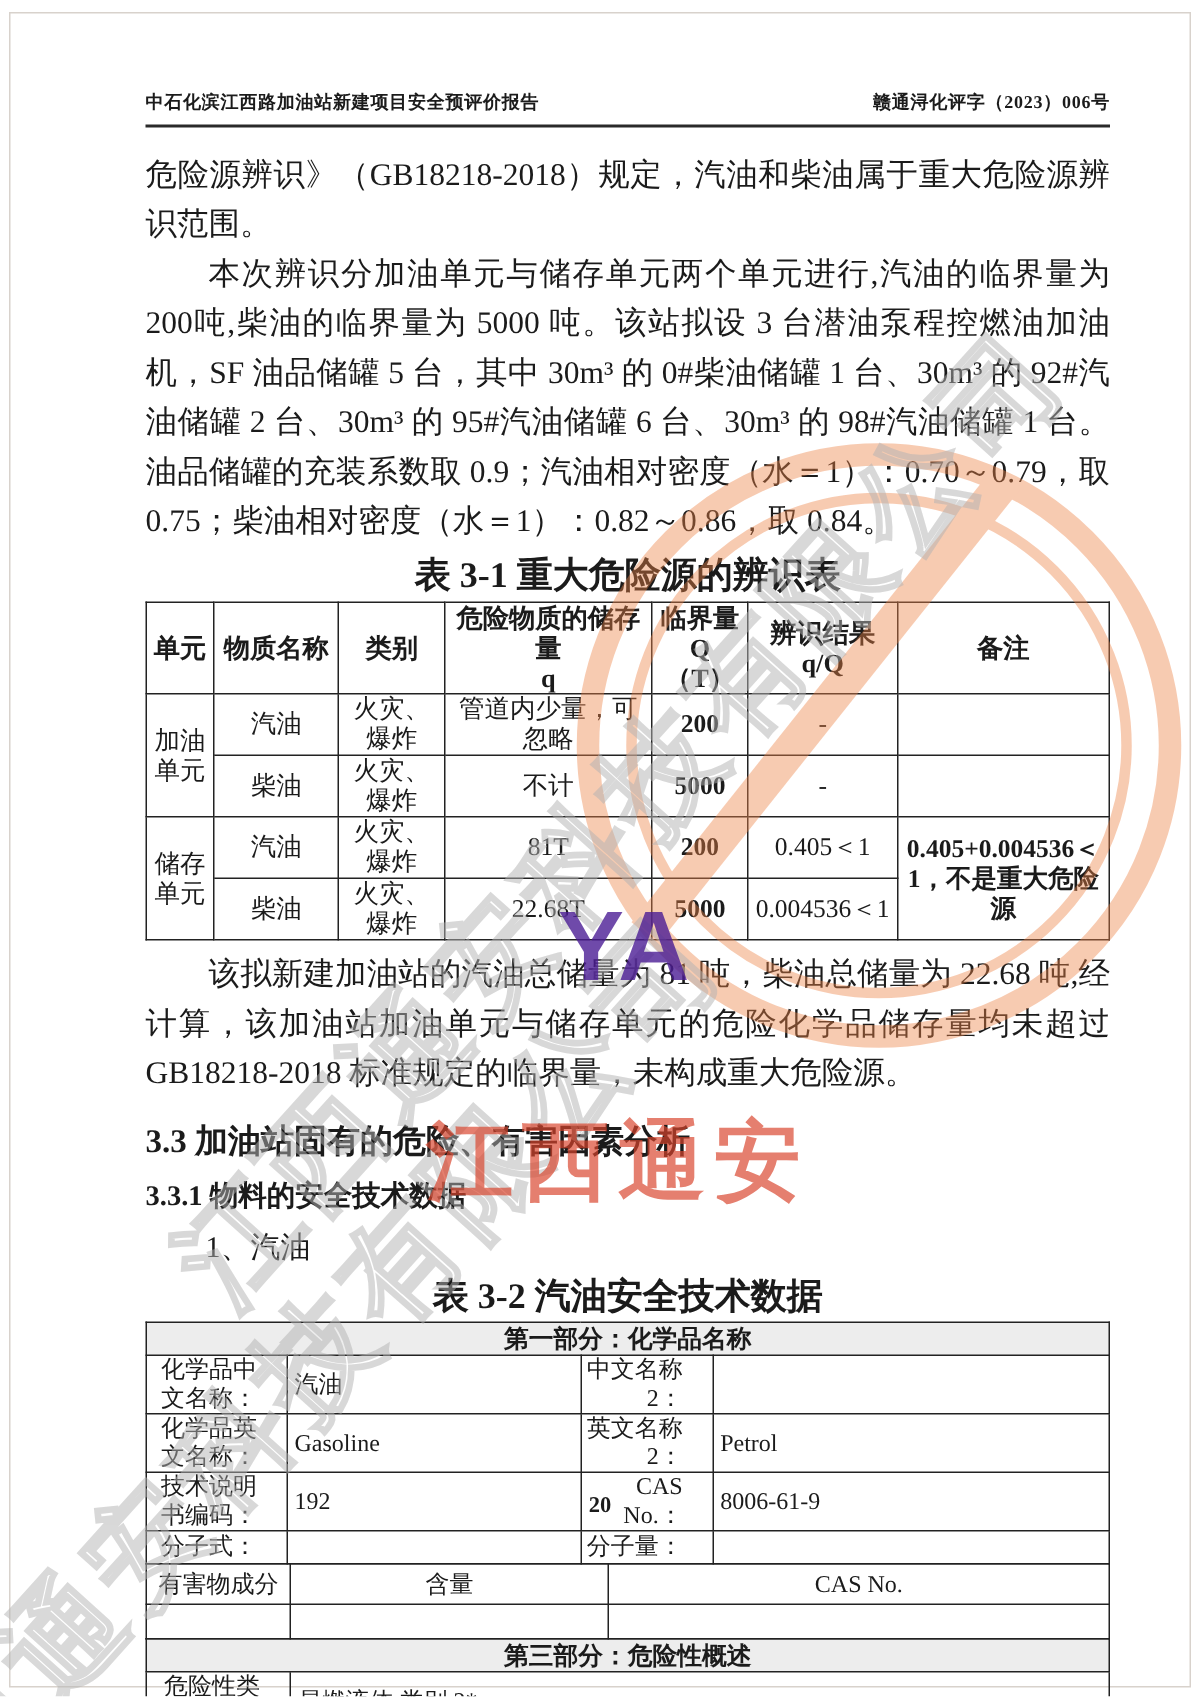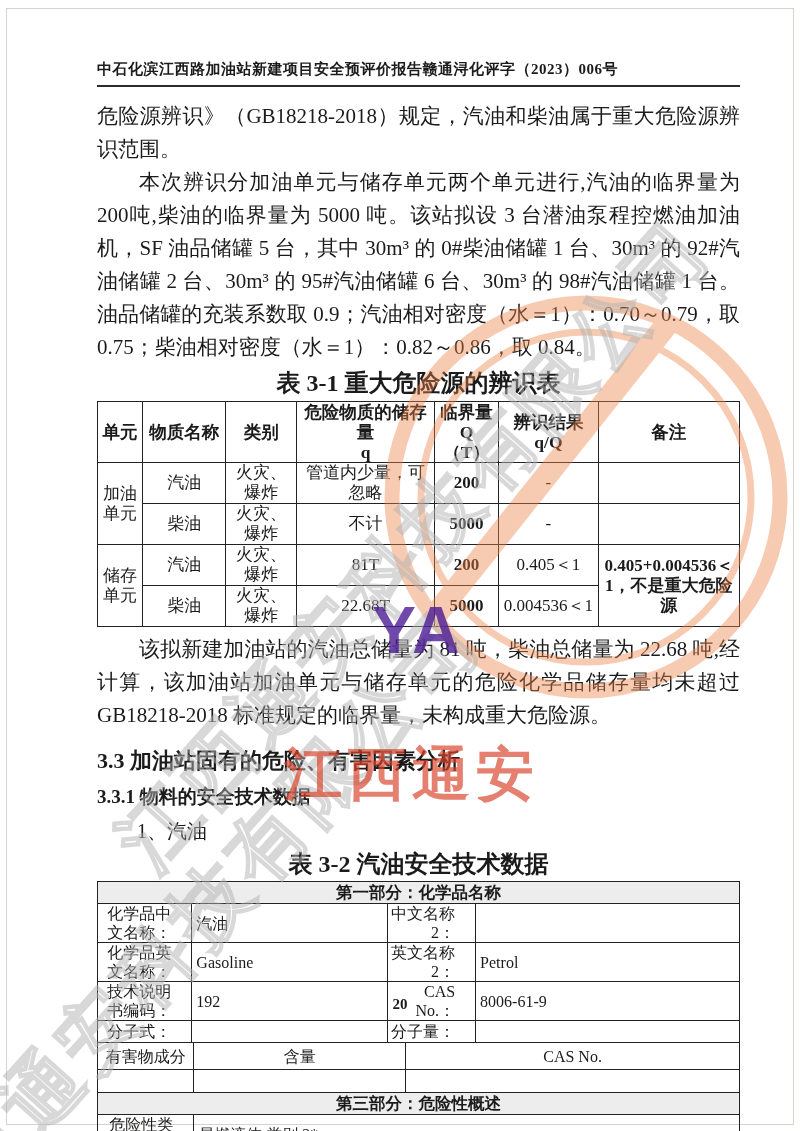--- a/index.html
+++ b/index.html
@@ -8,23 +8,23 @@
     font-family:"Liberation Serif","DejaVu Serif",serif;color:#1b1b1b;
     overflow:hidden;
   }
   .page-frame{
     position:absolute;left:6px;top:8px;right:6px;bottom:6px;
     border:1px solid #d8d2cc;pointer-events:none;
   }
   
   .doc-header{
     position:absolute;left:97px;top:60px;width:643px;
-    display:flex;align-items:flex-end;
+    display:flex;justify-content:space-between;align-items:flex-end;
     border-bottom:2px solid #2a2a2a;padding-bottom:6px;
-    font-size:15px;font-weight:bold;letter-spacing:.5px;
+    font-size:12px;font-weight:bold;letter-spacing:.5px;
   }
   
   .content{position:absolute;left:97px;top:100px;width:643px;}
   .para{margin:0;font-size:21px;line-height:33px;text-align:justify;}
   .indent{text-indent:2em;}
   .tbl-caption{margin:3px 0 2px 0;text-align:center;font-size:24px;font-weight:bold;}
   
   table{border-collapse:collapse;width:100%;table-layout:fixed;}
   td,th{border:1px solid #222;padding:0 2px;text-align:center;vertical-align:middle;
         font-size:17px;line-height:20px;overflow:hidden;}

